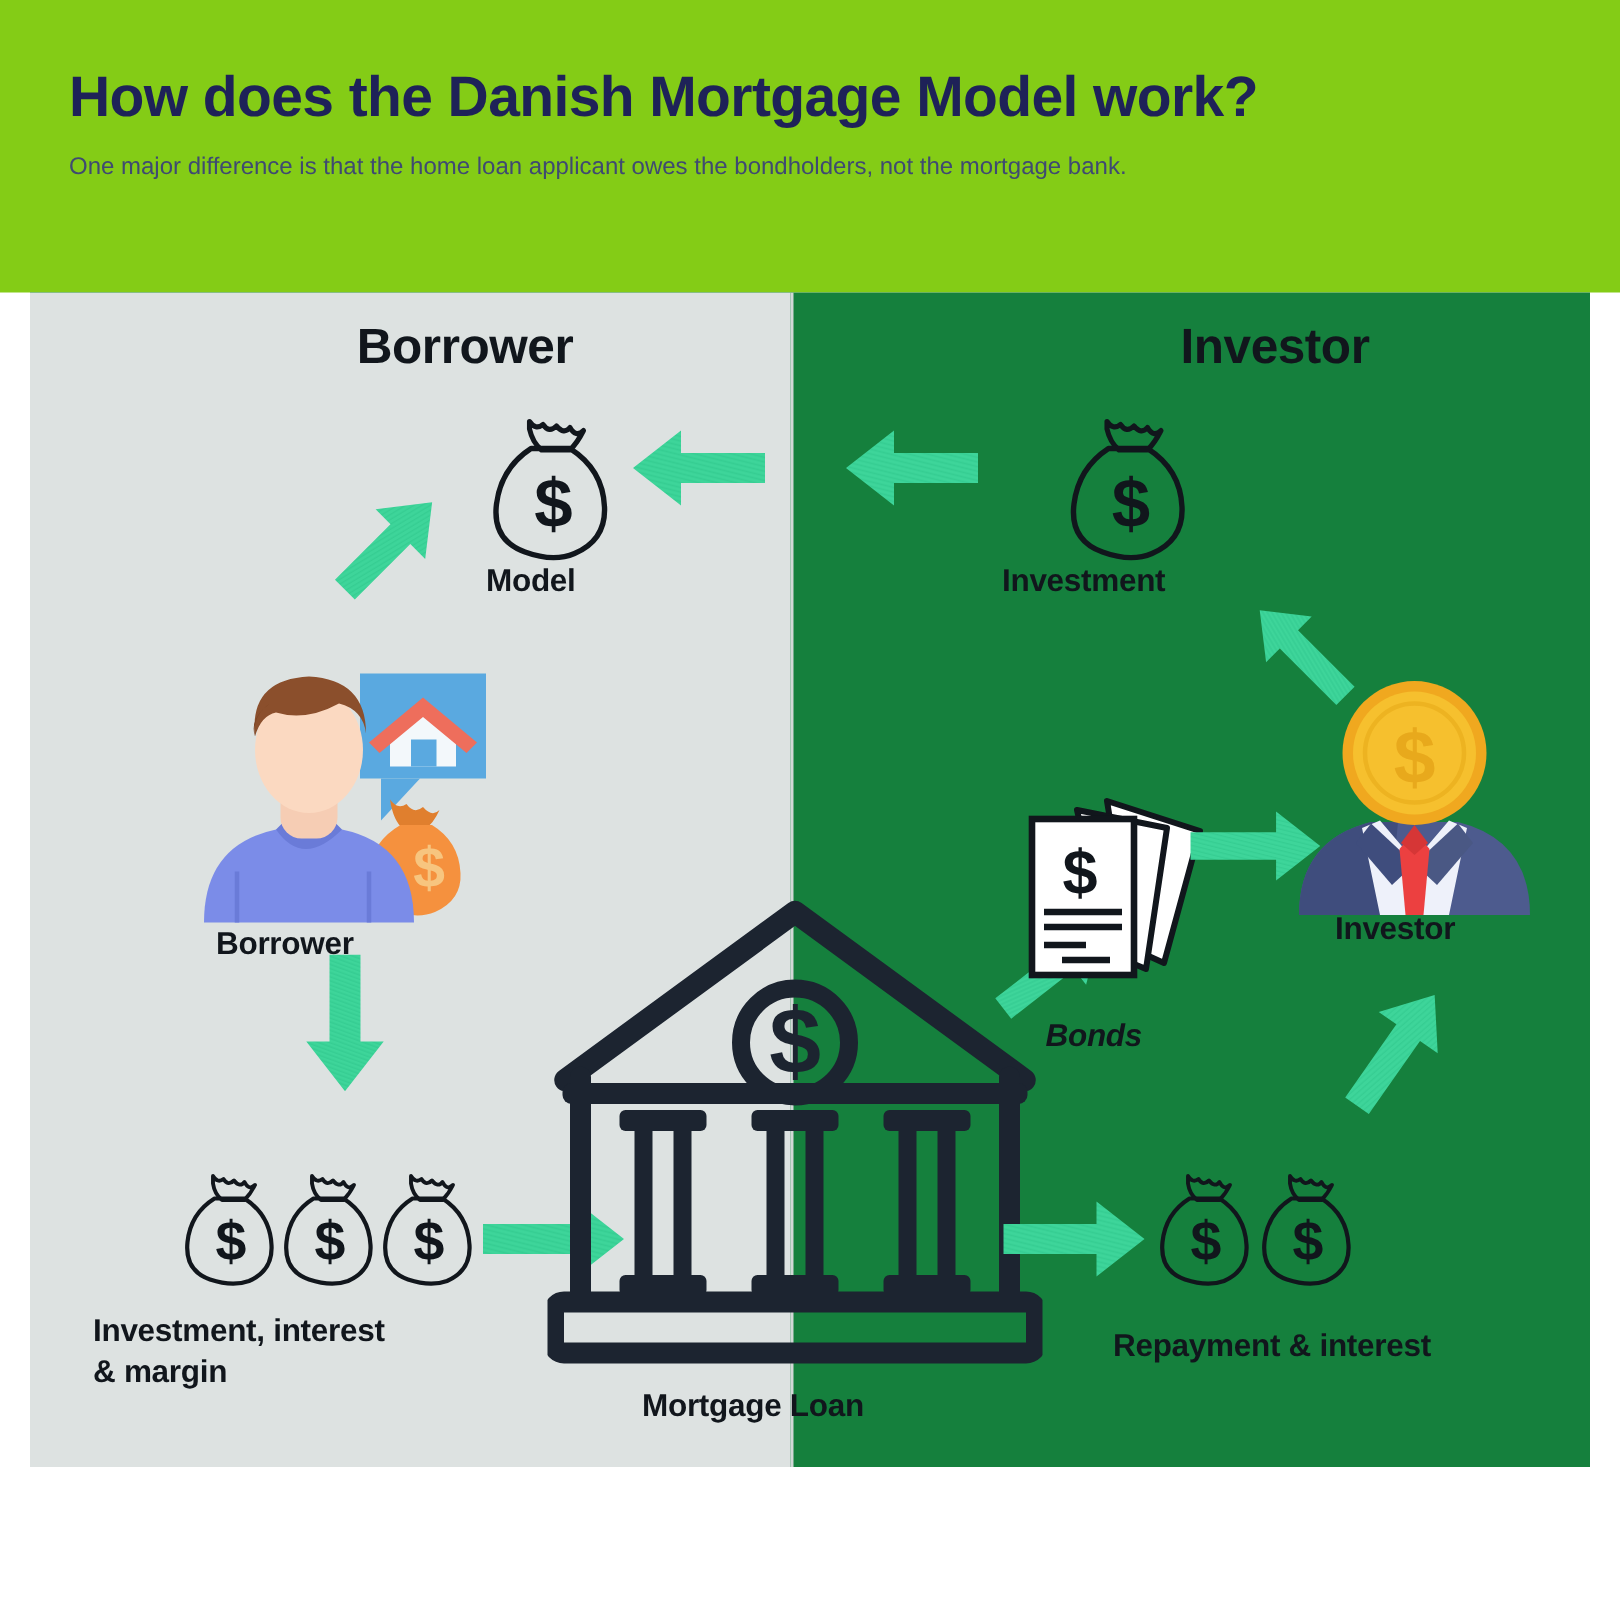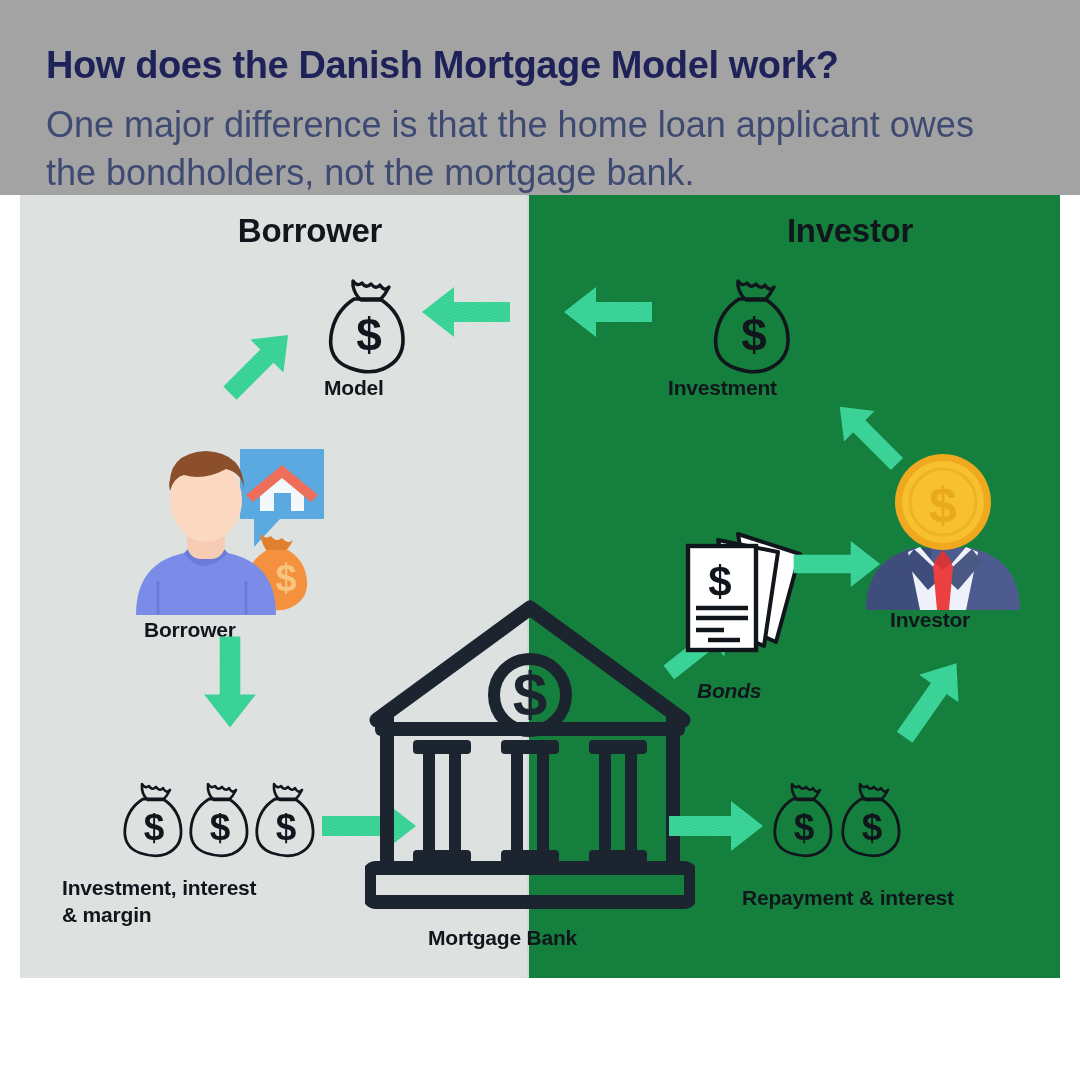--- a/index.html
+++ b/index.html
@@ -4,29 +4,29 @@
 <style>
   html,body{margin:0;padding:0;}
   body{
     width:1080px;height:1080px;
     background:#ffffff;
     font-family:"Liberation Sans", sans-serif;
     overflow:hidden;
     position:relative;
   }
   
-  #header{position:absolute;left:0;top:0;width:1080px;height:195px;background:#a3a3a3;}
+  #header{position:absolute;left:0;top:0;width:1080px;height:195px;background:#84cc16;}
   #title{
     position:absolute;left:46px;top:44px;
     font-size:38px;font-weight:bold;letter-spacing:-0.4px;
     color:#1e2258;line-height:1.15;white-space:nowrap;
   }
   #subtitle{
     position:absolute;left:46px;top:101px;width:960px;
-    font-size:36px;font-weight:400;color:#3f4a72;line-height:1.33;
+    font-size:16px;font-weight:400;color:#3f4a72;line-height:1.33;
   }
 
   
   #panel{
     position:absolute;left:20px;top:195px;width:1040px;height:783px;
     background:#15803d;overflow:hidden;
   }
   #panel-left{position:absolute;left:0;top:0;width:507px;height:783px;background:#dde2e1;}
   #panel-divider{position:absolute;left:507px;top:0;width:2px;height:783px;background:#d2d8d7;}
 
@@ -201,21 +201,21 @@
 
         <rect x="224" y="140" width="58" height="14" rx="4"></rect>
         <rect x="234" y="154" width="12" height="96"></rect>
         <rect x="260" y="154" width="12" height="96"></rect>
         <rect x="224" y="250" width="58" height="14" rx="4"></rect>
       </g>
 
       <rect x="4" y="268" width="322" height="34" rx="7" fill="none" stroke="#1c2430" stroke-width="14"></rect>
     </svg>
   </div>
-  <div class="label" style="left:408px;top:730px;">Mortgage Bank</div>
+  <div class="label" style="left:408px;top:730px;">Mortgage Loan</div>
 
   <div class="arrow" style="left:637px;top:424px;transform:rotate(-38deg);transform-origin:50% 50%;">
     <svg width="86" height="58" viewBox="0 0 100 62">
       <path d="M98 31 L66 6 L66 21 L4 21 L4 41 L66 41 L66 56 Z" fill="url(#scribble)"></path>
     </svg>
   </div>
 
   <div style="position:absolute;left:660px;top:325px;">
     <svg width="135" height="150" viewBox="0 0 135 150">
 

